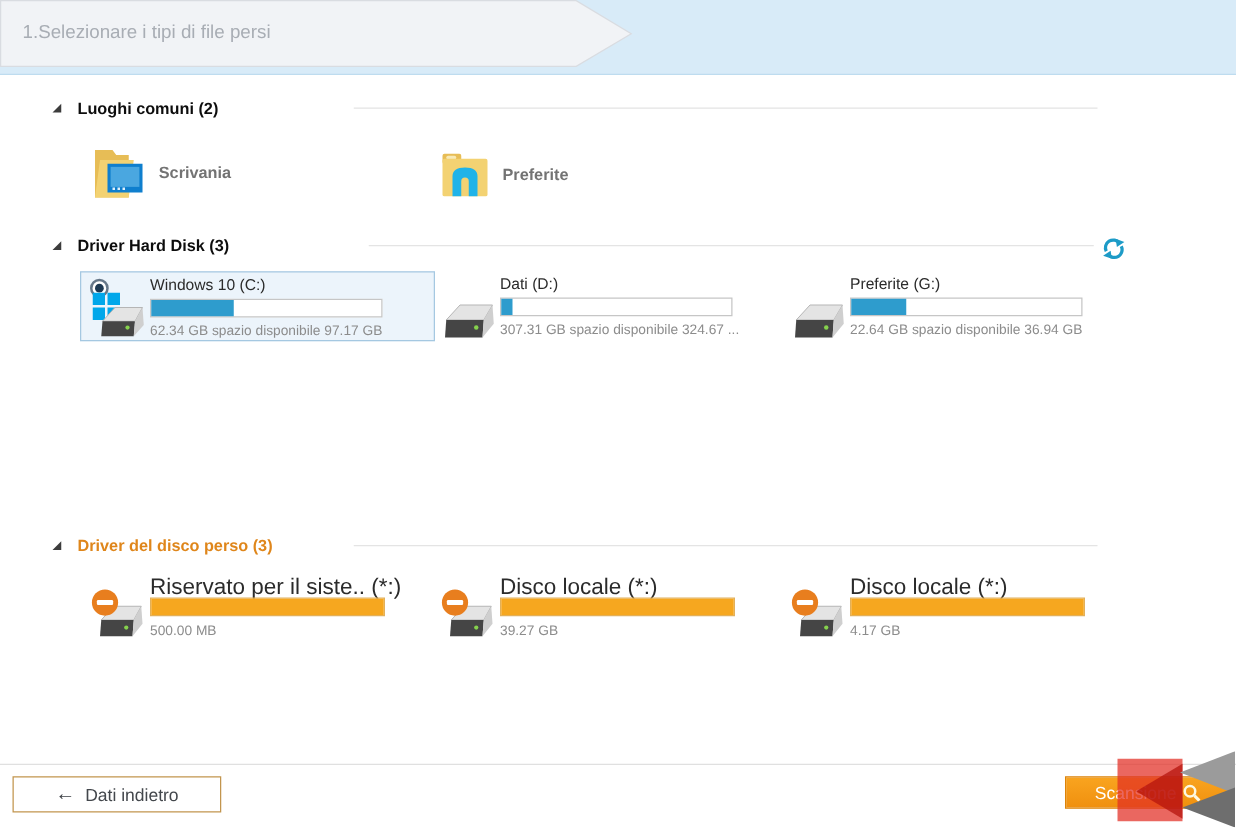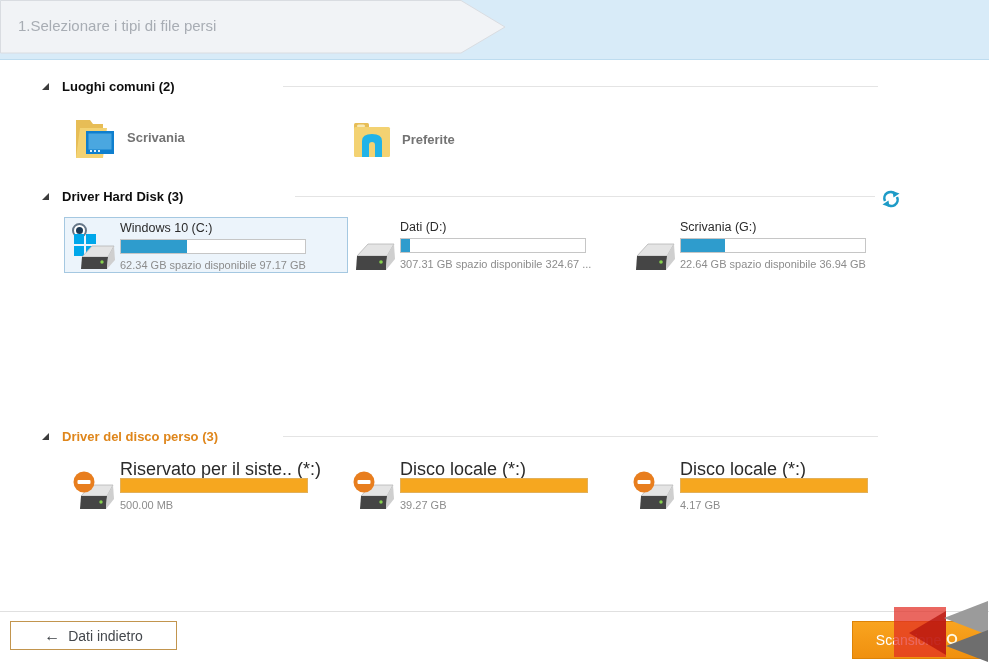--- a/index.html
+++ b/index.html
@@ -53,21 +53,21 @@
   .lost-icon { position:absolute; left:0; top:12px; width:44px; height:44px; }
 
   .refresh-btn { position:absolute; left:880px; top:188px; width:22px; height:22px; cursor:pointer; }
 
   
   .footer-line { position:absolute; left:0; top:611px; width:989px; border-top:1px solid #e0e0e0; }
   .back-btn { position:absolute; left:10px; top:621px; width:167px; height:29px; background:#fff;
               border:1px solid #c2954e; font-size:14px; color:#43474c; display:flex;
               align-items:center; justify-content:center; gap:8px; cursor:pointer; }
   .back-arrow { font-size:16px; color:#3c4045; line-height:1; }
-  .scan-btn { position:absolute; left:852px; top:621px; width:133px; height:38px;
+  .scan-btn { position:absolute; left:852px; top:621px; width:133px; height:26px;
               background:linear-gradient(#f9a41f,#f0900f); border:1px solid #dd8307;
               color:#ffffff; font-size:14px; display:flex; align-items:center; justify-content:center;
               gap:5px; cursor:pointer; }
   .overlay-logo { position:absolute; left:893px; top:601px; width:96px; height:61px; z-index:5; pointer-events:none; }
 </style>
 </head>
 <body>
 
 <div id="app">
 
@@ -154,21 +154,21 @@
     <div class="drive-info">307.31 GB spazio disponibile 324.67 ...</div>
   </div>
 
   <div class="drive-item plain" style="left:635px; top:217px;">
     <svg class="plain-icon" viewBox="0 0 42 28">
       <polygon points="13,1 39,1 32,13 2,13" fill="#e4e4e4" stroke="#b5b5b5" stroke-width="0.8"></polygon>
       <polygon points="2,13 32,13 31,27 1,27" fill="#454545"></polygon>
       <polygon points="32,13 39,1 40,16 31,27" fill="#cfcfcf"></polygon>
       <circle cx="26" cy="19" r="1.8" fill="#86d24d"></circle>
     </svg>
-    <div class="drive-name">Scrivania (G:)</div>
+    <div class="drive-name">Preferite (G:)</div>
     <div class="drive-bar">
       <div class="fill" style="width:24%"></div>
     </div>
     <div class="drive-info">22.64 GB spazio disponibile 36.94 GB</div>
   </div>
 
   <svg class="sec-tri" style="left:41px; top:432px;" viewBox="0 0 9 9">
     <polygon points="8,1 8,8 1,8" fill="#3c3c3c"></polygon>
   </svg>
   <div class="sec-title orange" style="left:62px; top:429px;">Driver del disco perso (3)</div>

